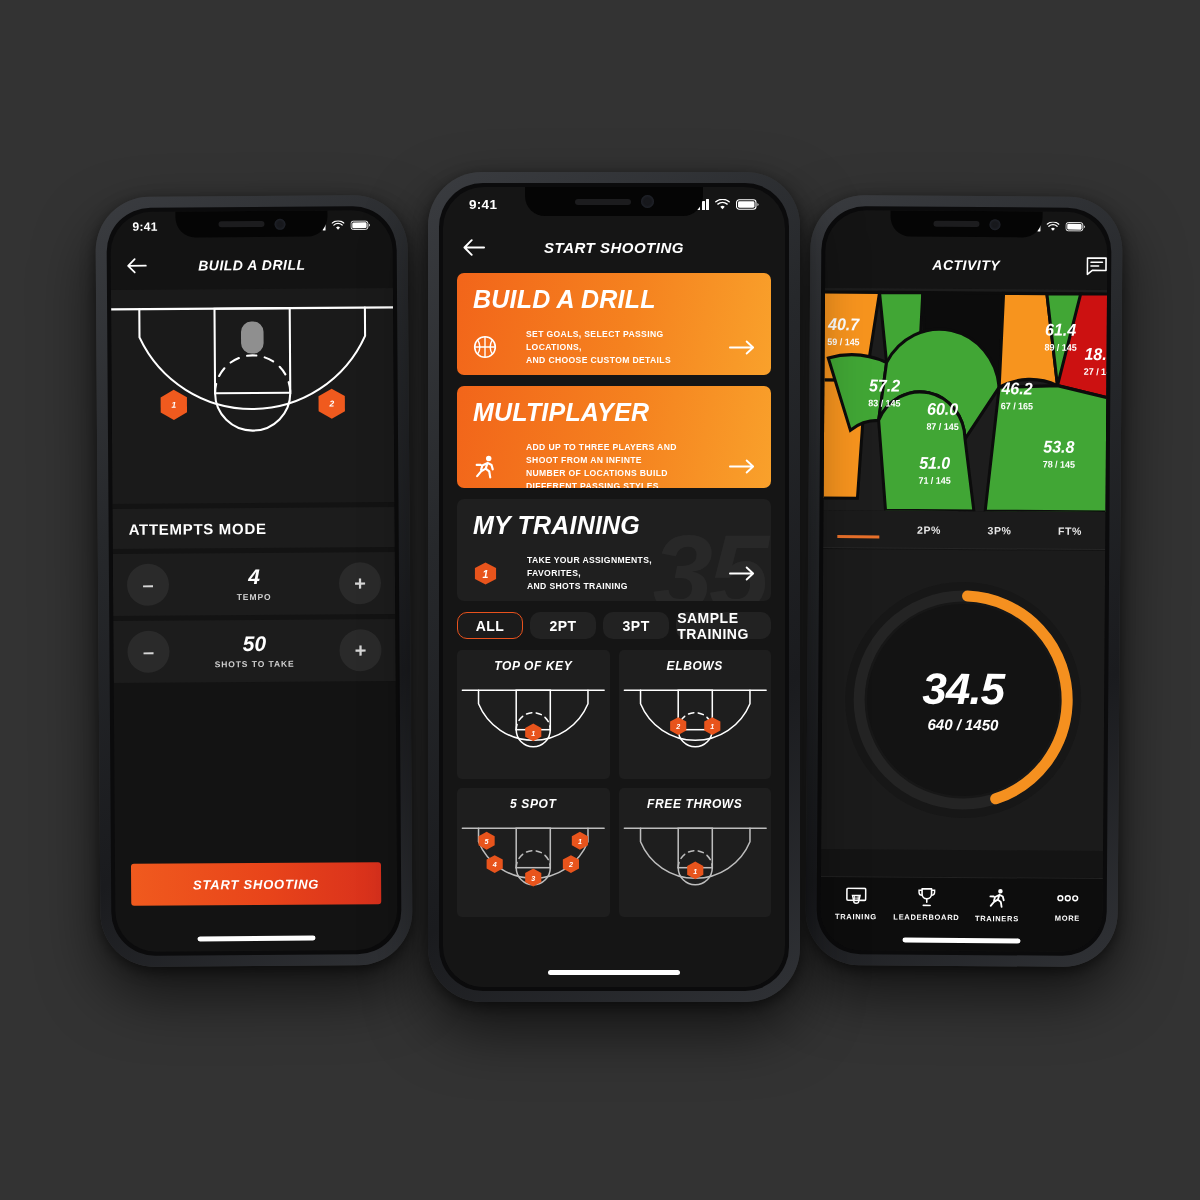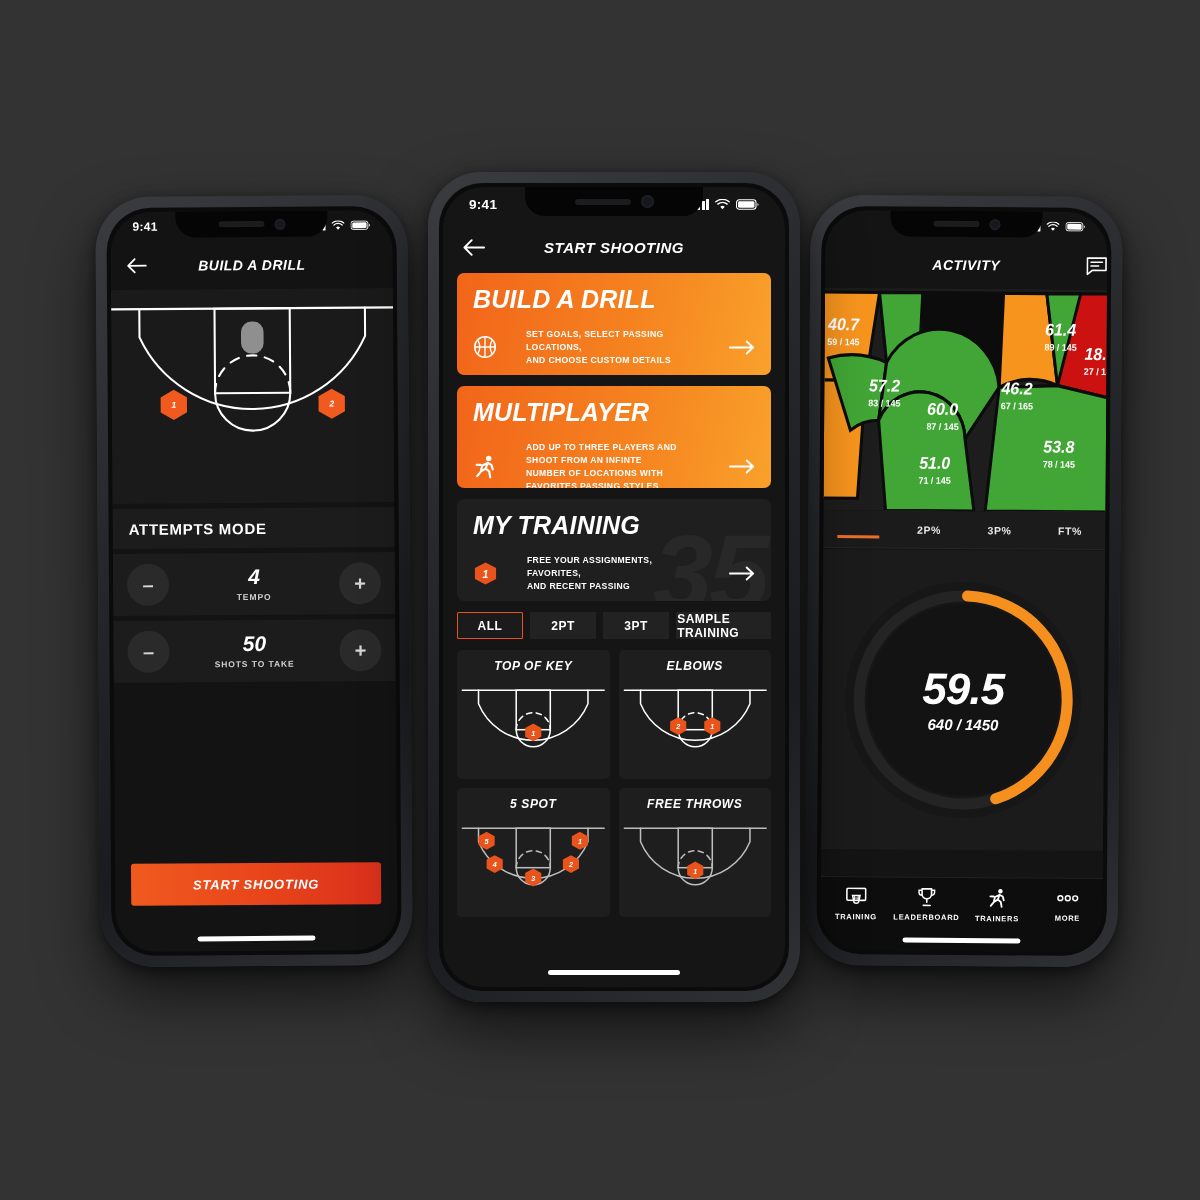--- a/index.html
+++ b/index.html
@@ -158,23 +158,23 @@
   .cardrow { display: flex; align-items: center; gap: 29px; }
   .carddesc { flex: 1; color: #fff; font-size: 8.6px; font-weight: bold; line-height: 1.5; letter-spacing: .35px; }
   .ghost {
     position: absolute; right: 6px; bottom: -26px;
     font-size: 108px; font-weight: bold; font-style: italic;
     color: rgba(255,255,255,.045); line-height: 1; letter-spacing: -4px;
     pointer-events: none;
   }
   .chiprow { display: flex; gap: 7px; margin: 5px 0 11px; }
   .chip {
-    flex: 1; height: 27px; border-radius: 1px; background: #222;
+    flex: 1; height: 27px; border-radius: 10px; background: #222;
     display: flex; align-items: center; justify-content: center;
-    color: #fff; font-size: 12px; font-weight: bold; letter-spacing: .5px;
+    color: #fff; font-size: 14px; font-weight: bold; letter-spacing: .5px;
     border: 1.6px solid transparent;
   }
   .chip.sel { border-color: #E8521D; background: #1b1b1b; }
   .drillgrid { display: grid; grid-template-columns: 1fr 1fr; gap: 9px; }
   .drillcard { background: #1e1e1e; border-radius: 5px; padding: 9px 0 0; overflow: hidden; }
   .drilltitle {
     text-align: center; color: #fff; font-size: 12px;
     font-weight: bold; font-style: italic; letter-spacing: .6px; margin-bottom: 6px;
   }
   .fadeout {
@@ -382,21 +382,21 @@
         </div>
 
         <div class="gaugewrap">
           <svg width="250" height="250" viewBox="0 0 250 250">
             <circle cx="125" cy="125" r="118" fill="#171717"></circle>
             <circle cx="125" cy="125" r="104" fill="none" stroke="#242424" stroke-width="11"></circle>
             <circle cx="125" cy="125" r="104" fill="none" stroke="#F5901F" stroke-width="11" stroke-linecap="round" stroke-dasharray="289 365" transform="rotate(-88 125 125)"></circle>
             <circle cx="125" cy="125" r="96" fill="#131313"></circle>
           </svg>
           <div class="gauge-center">
-            <div class="gauge-big">59.5</div>
+            <div class="gauge-big">34.5</div>
             <div class="gauge-sub">640 / 1450</div>
           </div>
         </div>
 
         <div class="botnav">
           <div class="navitem">
             <svg width="21" height="19" viewBox="0 0 22 20">
               <rect x="1.1" y="1.1" width="19.8" height="12.6" rx="1.2" fill="none" stroke="#fff" stroke-width="1.7"></rect>
               <path d="M7 8.6h8l-1.3 5.6a2.7 2.7 0 0 1-5.4 0z" fill="none" stroke="#fff" stroke-width="1.5"></path>
               <path d="M9 9.2v4.6M13 9.2v4.6M7.4 11.4h7.2" stroke="#fff" stroke-width="1"></path>
@@ -492,39 +492,39 @@
 
           <div class="bigcard orange" style="height:102px;">
             <h2>MULTIPLAYER</h2>
             <div class="cardrow">
               <svg width="24" height="24" viewBox="0 0 22 22">
                 <circle cx="14.4" cy="3.3" r="2.5" fill="#fff"></circle>
                 <path d="M13.4 7.2 8.6 9.6l-1.2 4M13.4 7.2l3.6 1.9 1.1 4.1M13.4 7.2l-1.8 5.3 3.3 2.6.9 5.4M11.6 12.5 7.4 15l-3.6 4.4M3.4 9.1h3.6" fill="none" stroke="#fff" stroke-width="2" stroke-linecap="round" stroke-linejoin="round"></path>
               </svg>
               <div class="carddesc">
                 <div>ADD UP TO THREE PLAYERS AND SHOOT FROM AN INFINTE</div>
-                <div>NUMBER OF LOCATIONS WITH FAVORITES PASSING STYLES</div>
+                <div>NUMBER OF LOCATIONS BUILD DIFFERENT PASSING STYLES</div>
               </div>
               <svg width="26" height="15" viewBox="0 0 28 16">
                 <path d="M1 8h25M19 1.5 26 8l-7 6.5" stroke="#fff" stroke-width="2" fill="none" stroke-linecap="round" stroke-linejoin="round"></path>
               </svg>
             </div>
           </div>
 
           <div class="bigcard dark" style="height:102px;">
             <span class="ghost">35</span>
             <h2 style="position:relative;z-index:2">MY TRAINING</h2>
             <div class="cardrow" style="position:relative;z-index:2">
               <svg width="25" height="25" viewBox="0 0 26 26">
                 <polygon points="13,1.5 24,7.4 24,18.6 13,24.5 2,18.6 2,7.4" fill="#E8541C"></polygon>
                 <text x="13" y="17.6" text-anchor="middle" font-size="11" font-weight="bold" font-style="italic" fill="#fff" font-family="Liberation Sans">1</text>
               </svg>
               <div class="carddesc">
-                <div>FREE YOUR ASSIGNMENTS, FAVORITES,</div>
-                <div>AND RECENT PASSING</div>
+                <div>TAKE YOUR ASSIGNMENTS, FAVORITES,</div>
+                <div>AND SHOTS TRAINING</div>
               </div>
               <svg width="26" height="15" viewBox="0 0 28 16">
                 <path d="M1 8h25M19 1.5 26 8l-7 6.5" stroke="#fff" stroke-width="2" fill="none" stroke-linecap="round" stroke-linejoin="round"></path>
               </svg>
             </div>
           </div>
 
           <div class="chiprow">
             <span class="chip sel">ALL</span>
             <span class="chip">2PT</span>

